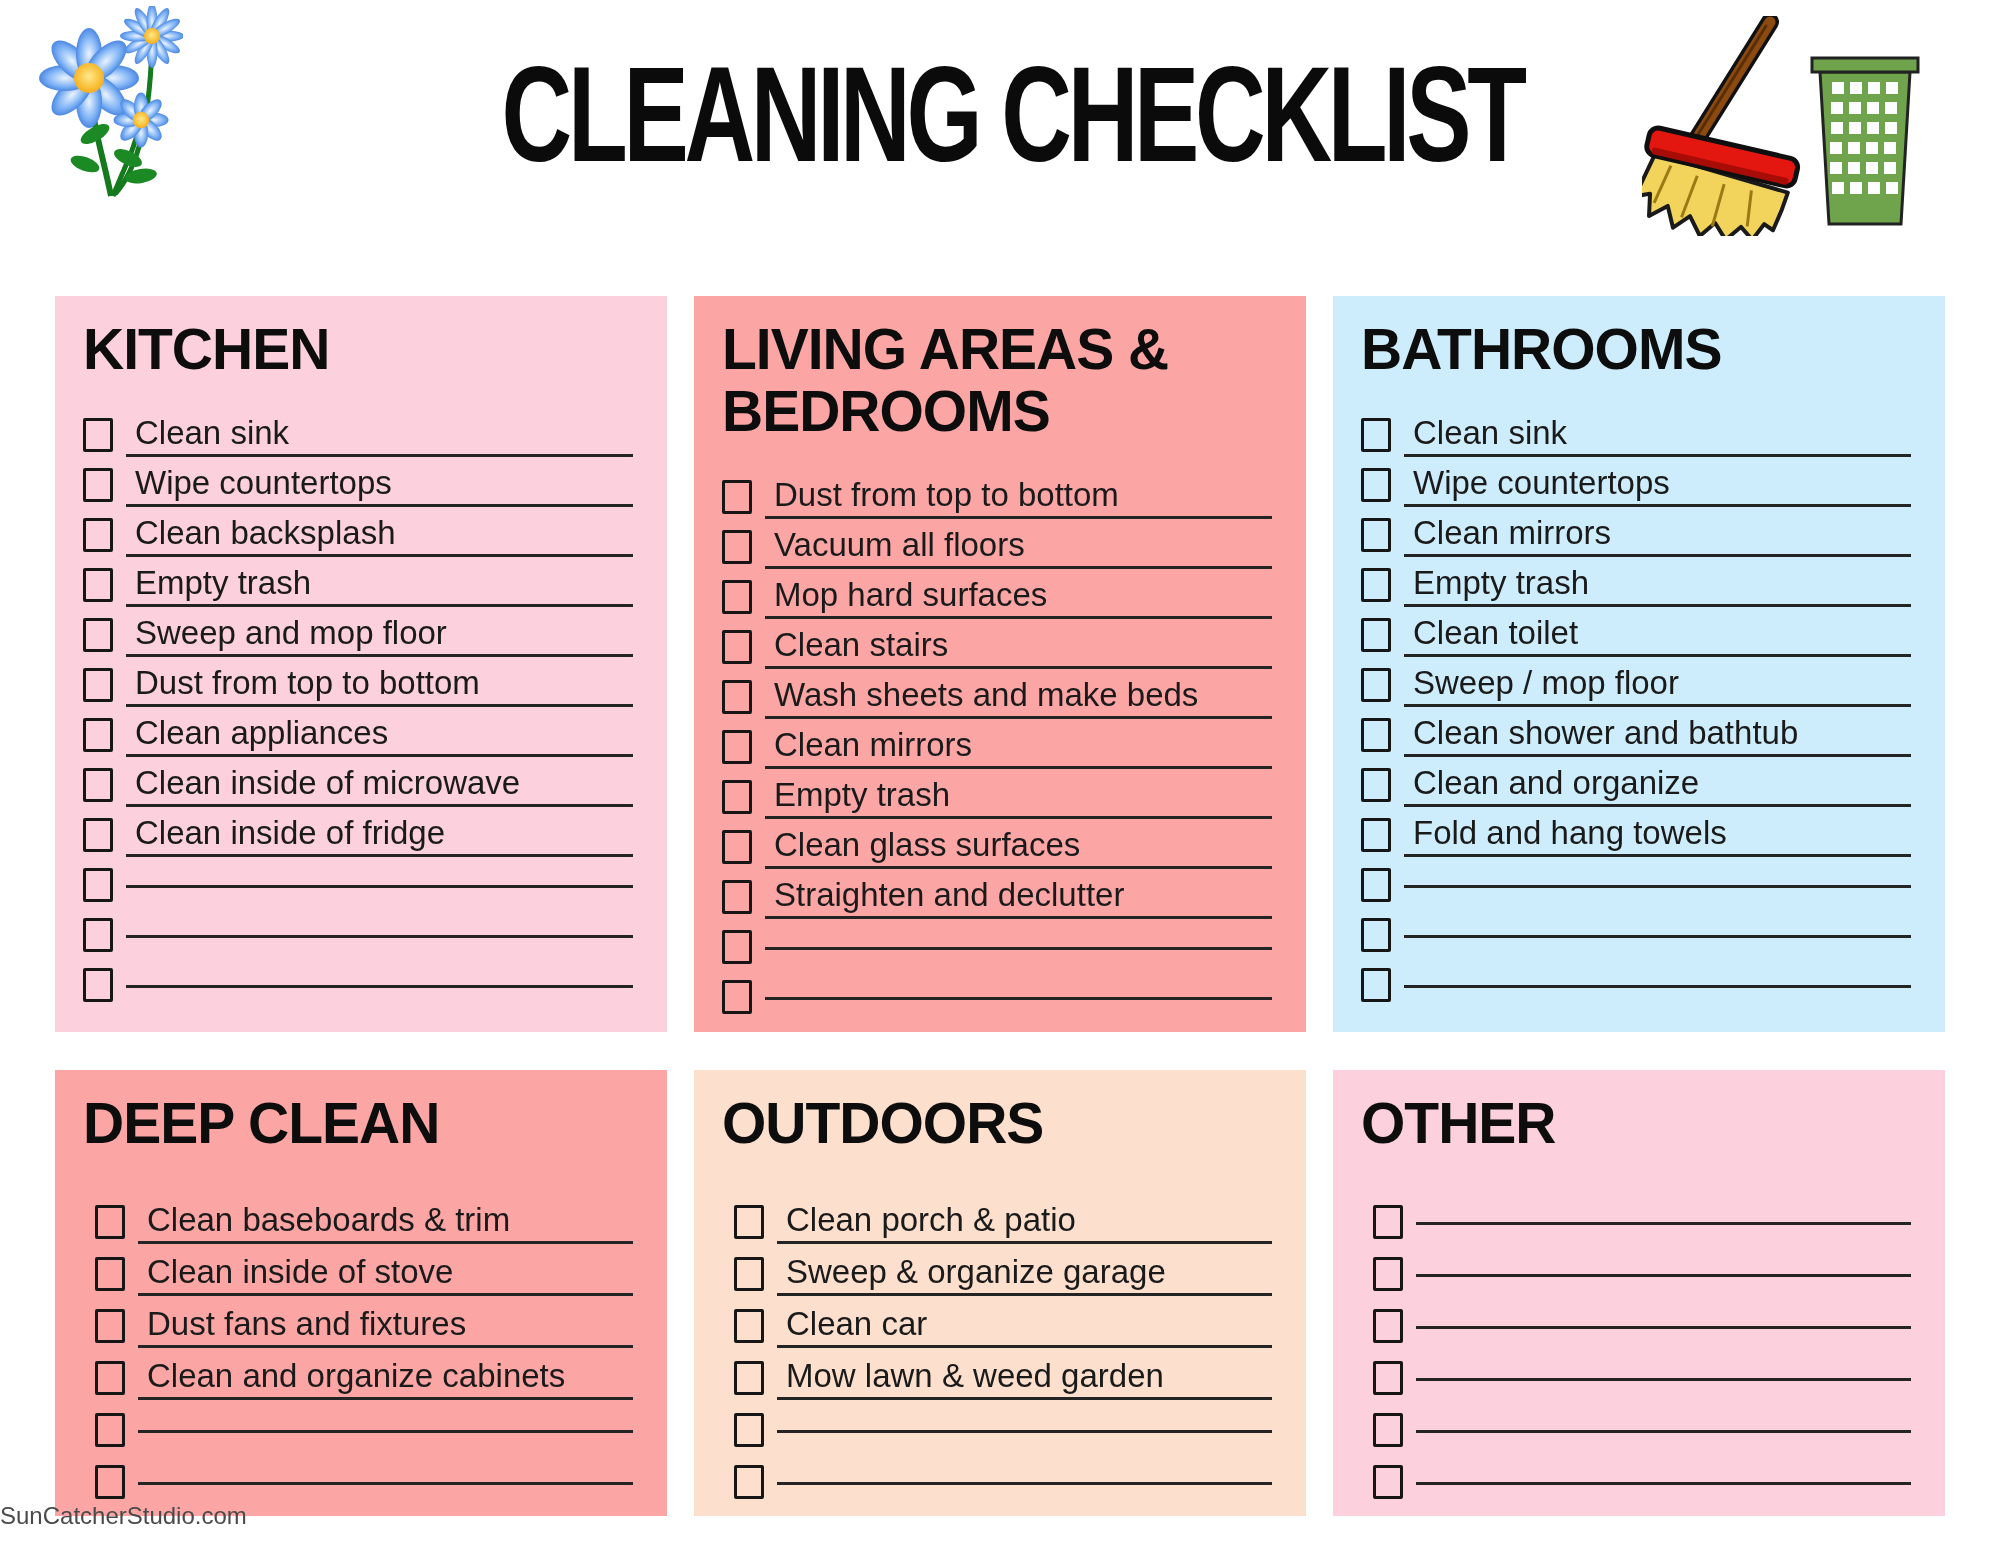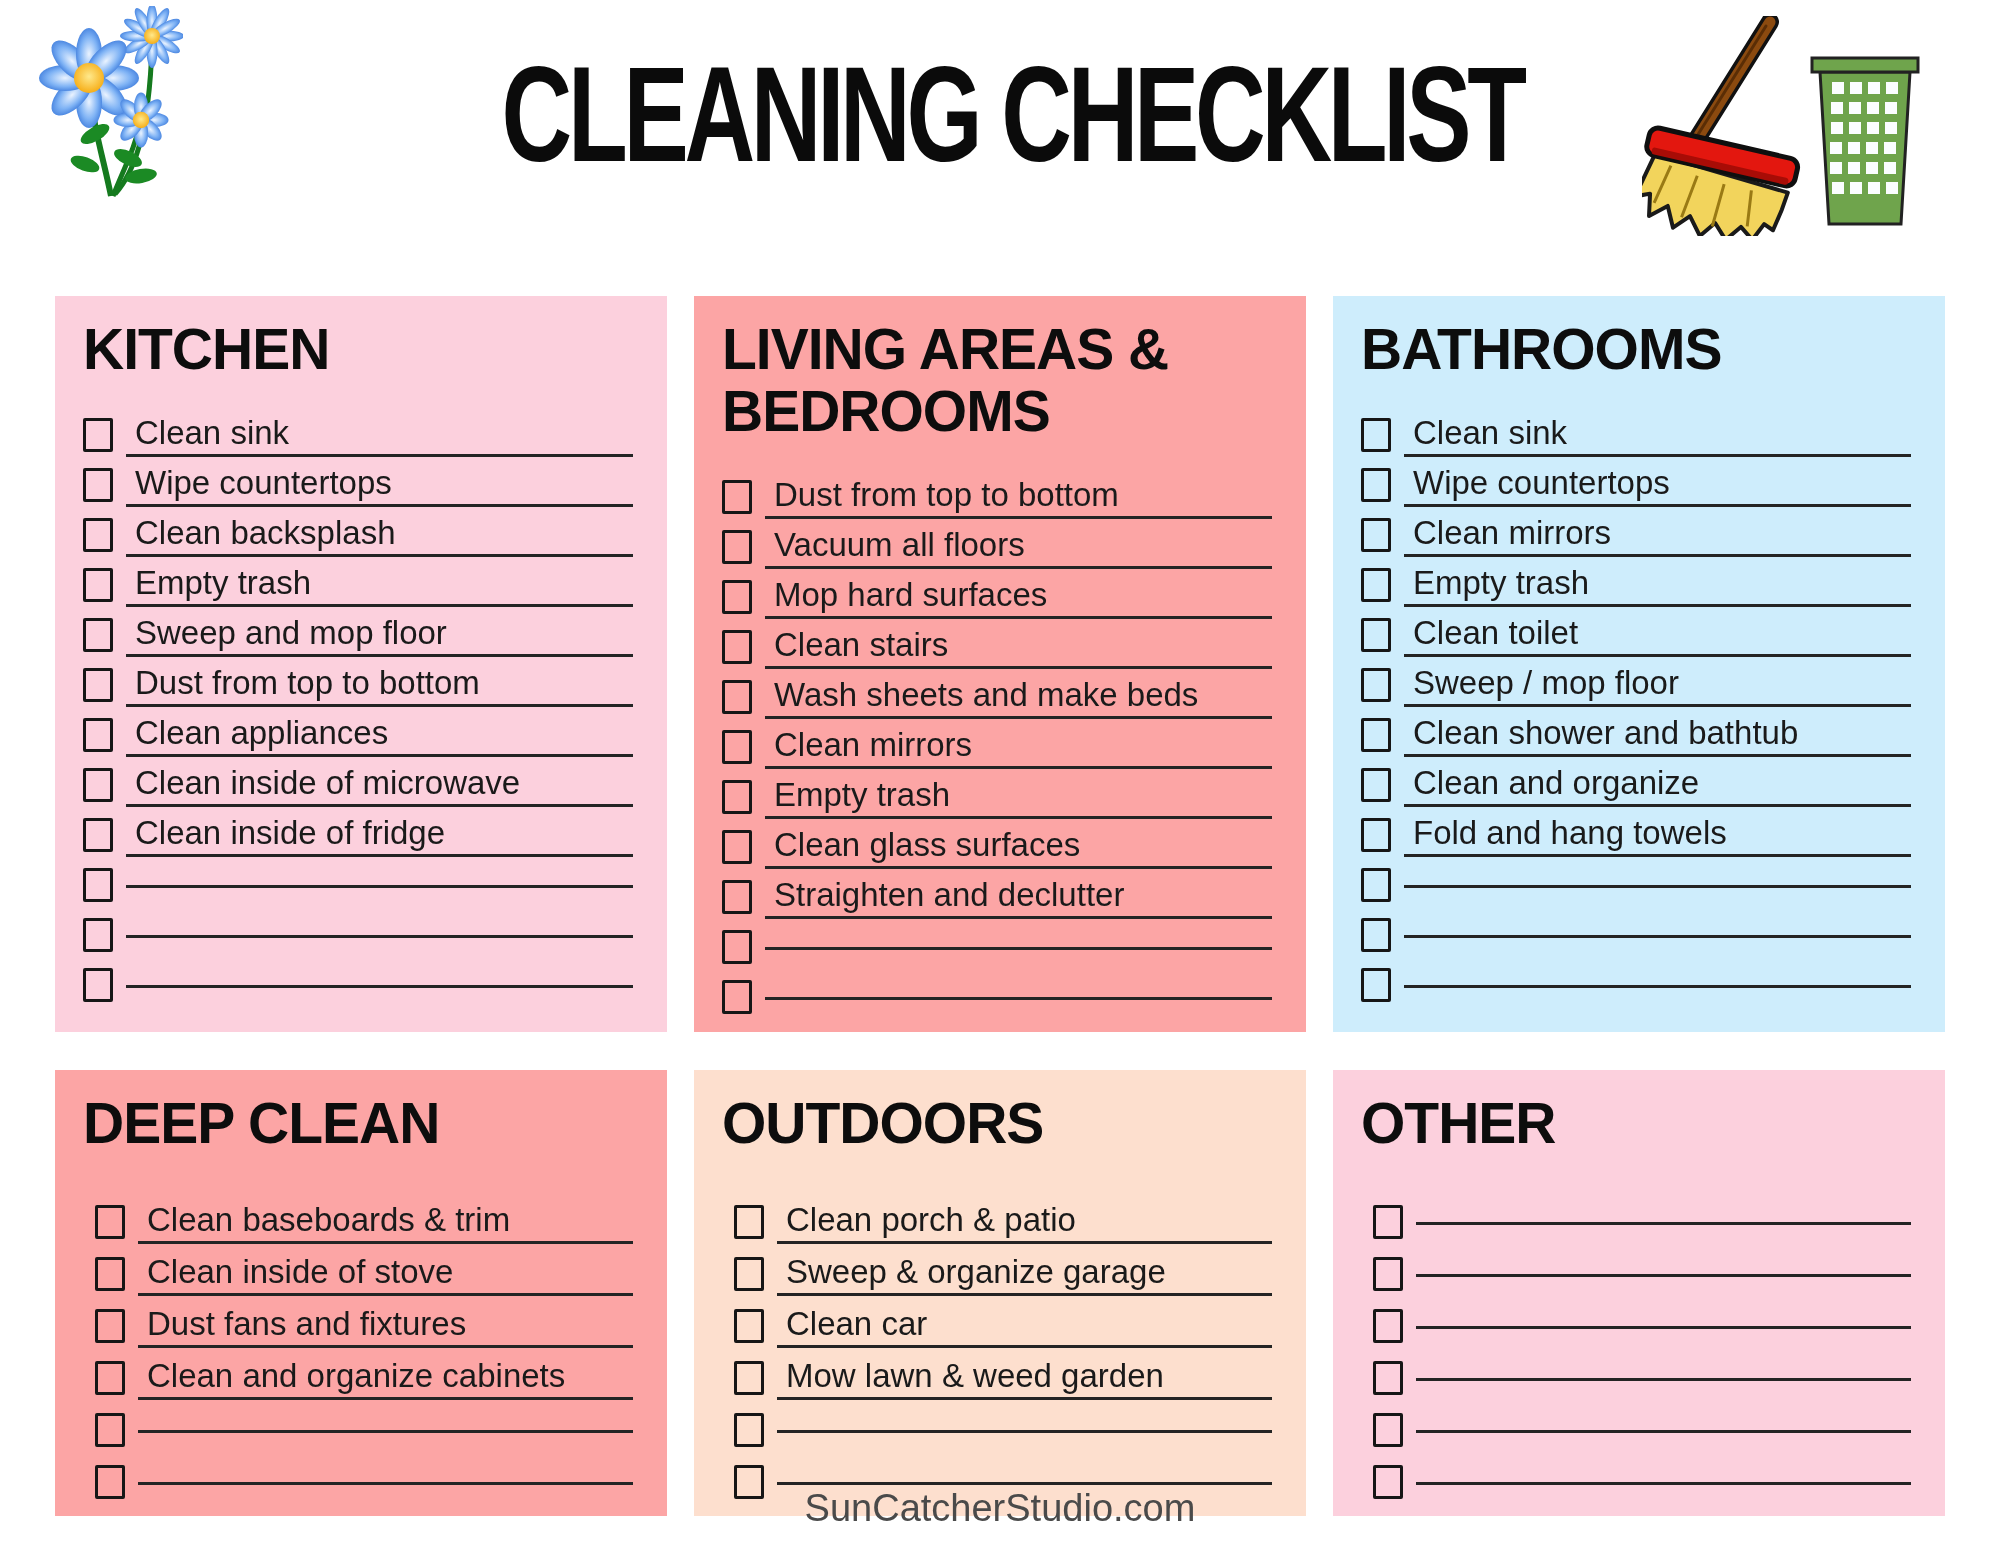--- a/index.html
+++ b/index.html
@@ -32,22 +32,22 @@
   .card--bottom .row { height:52px;padding-left:12px; }
   .checkbox {
     flex:none; width:30px; height:34px; border:3px solid #161616; border-radius:2px;
     background:transparent; margin-right:13px; box-sizing:border-box;
   }
   .line {
     flex:1; border-bottom:3px solid #242424; padding:0 0 3px 9px;
     font-size:33px; line-height:37px; color:#1a1a1a; white-space:nowrap;
   }
   
-  .footer { position:absolute; bottom:16px; left:0; width:100%; text-align:center;
-            font-size:38px; color:#4a4a4a; }
+  .footer { position:absolute; bottom:16px; left:0; width:100%; 
+            font-size:24px; color:#4a4a4a; }
 </style>
 </head>
 <body>
 
 <div class="page">
 
   <span class="flowers">
     <svg width="150" height="195" viewBox="0 0 150 195">
       <defs>
         <radialGradient id="pg" cx="50%" cy="50%" r="60%">

